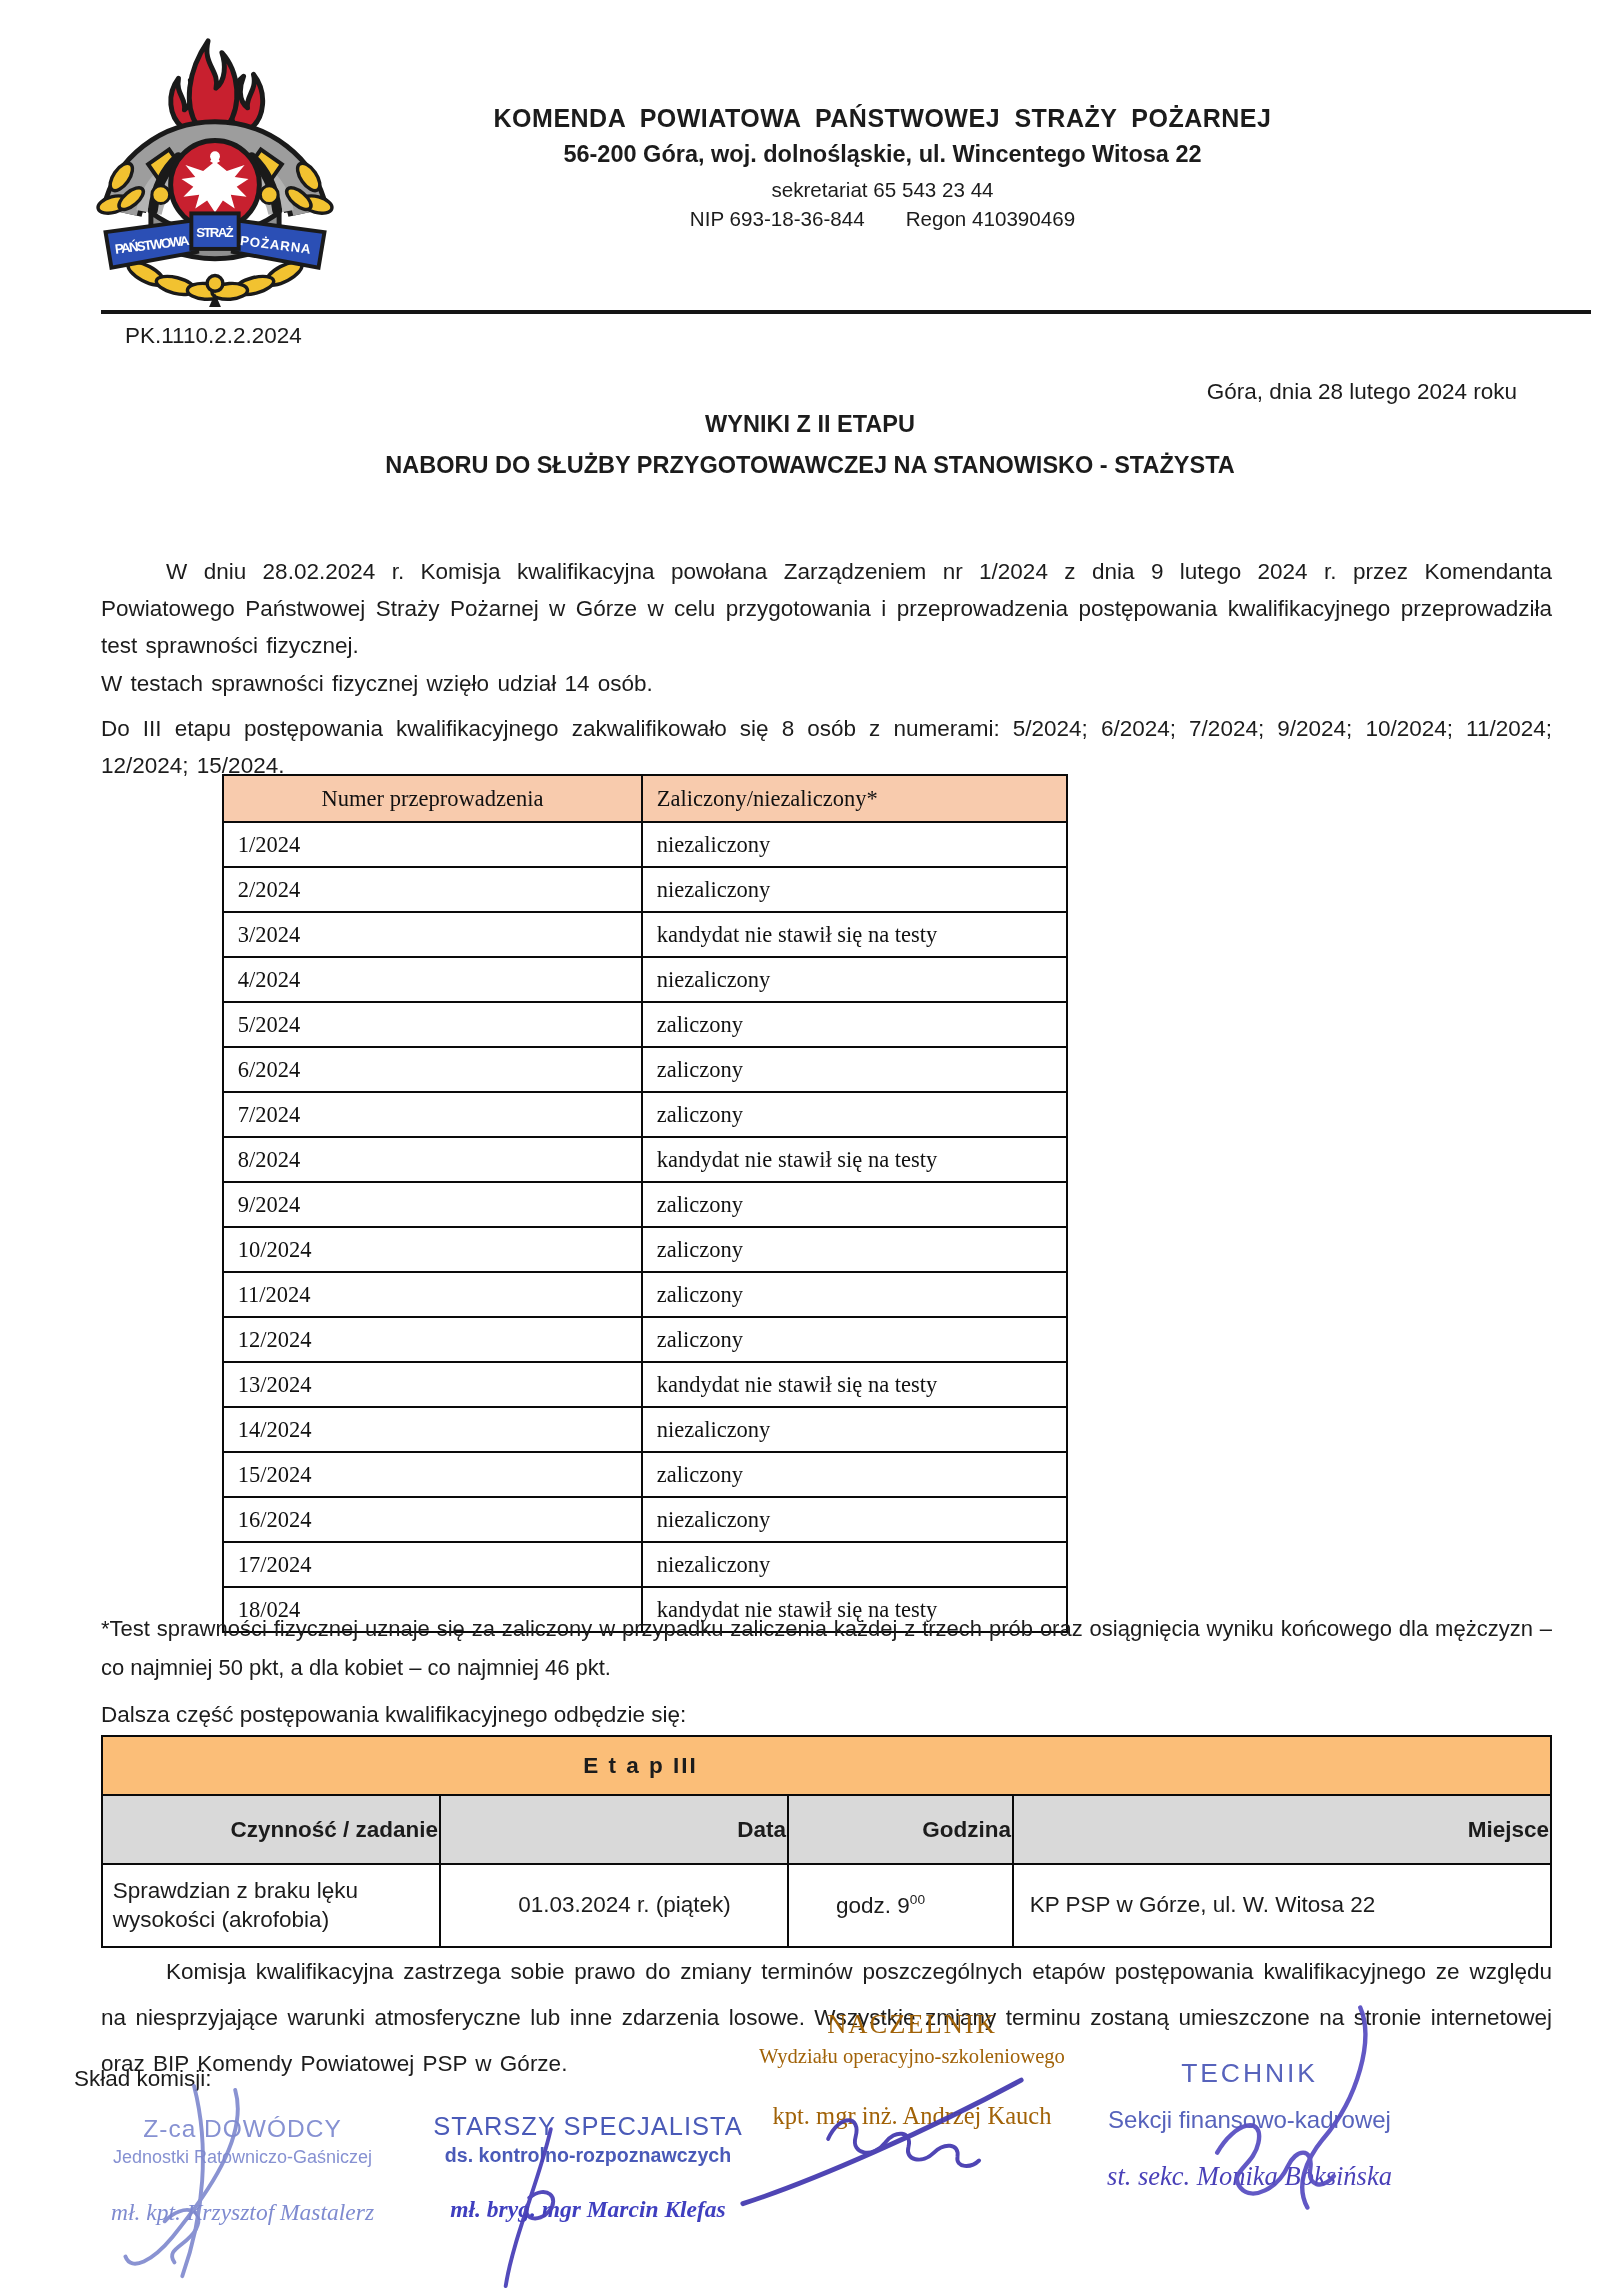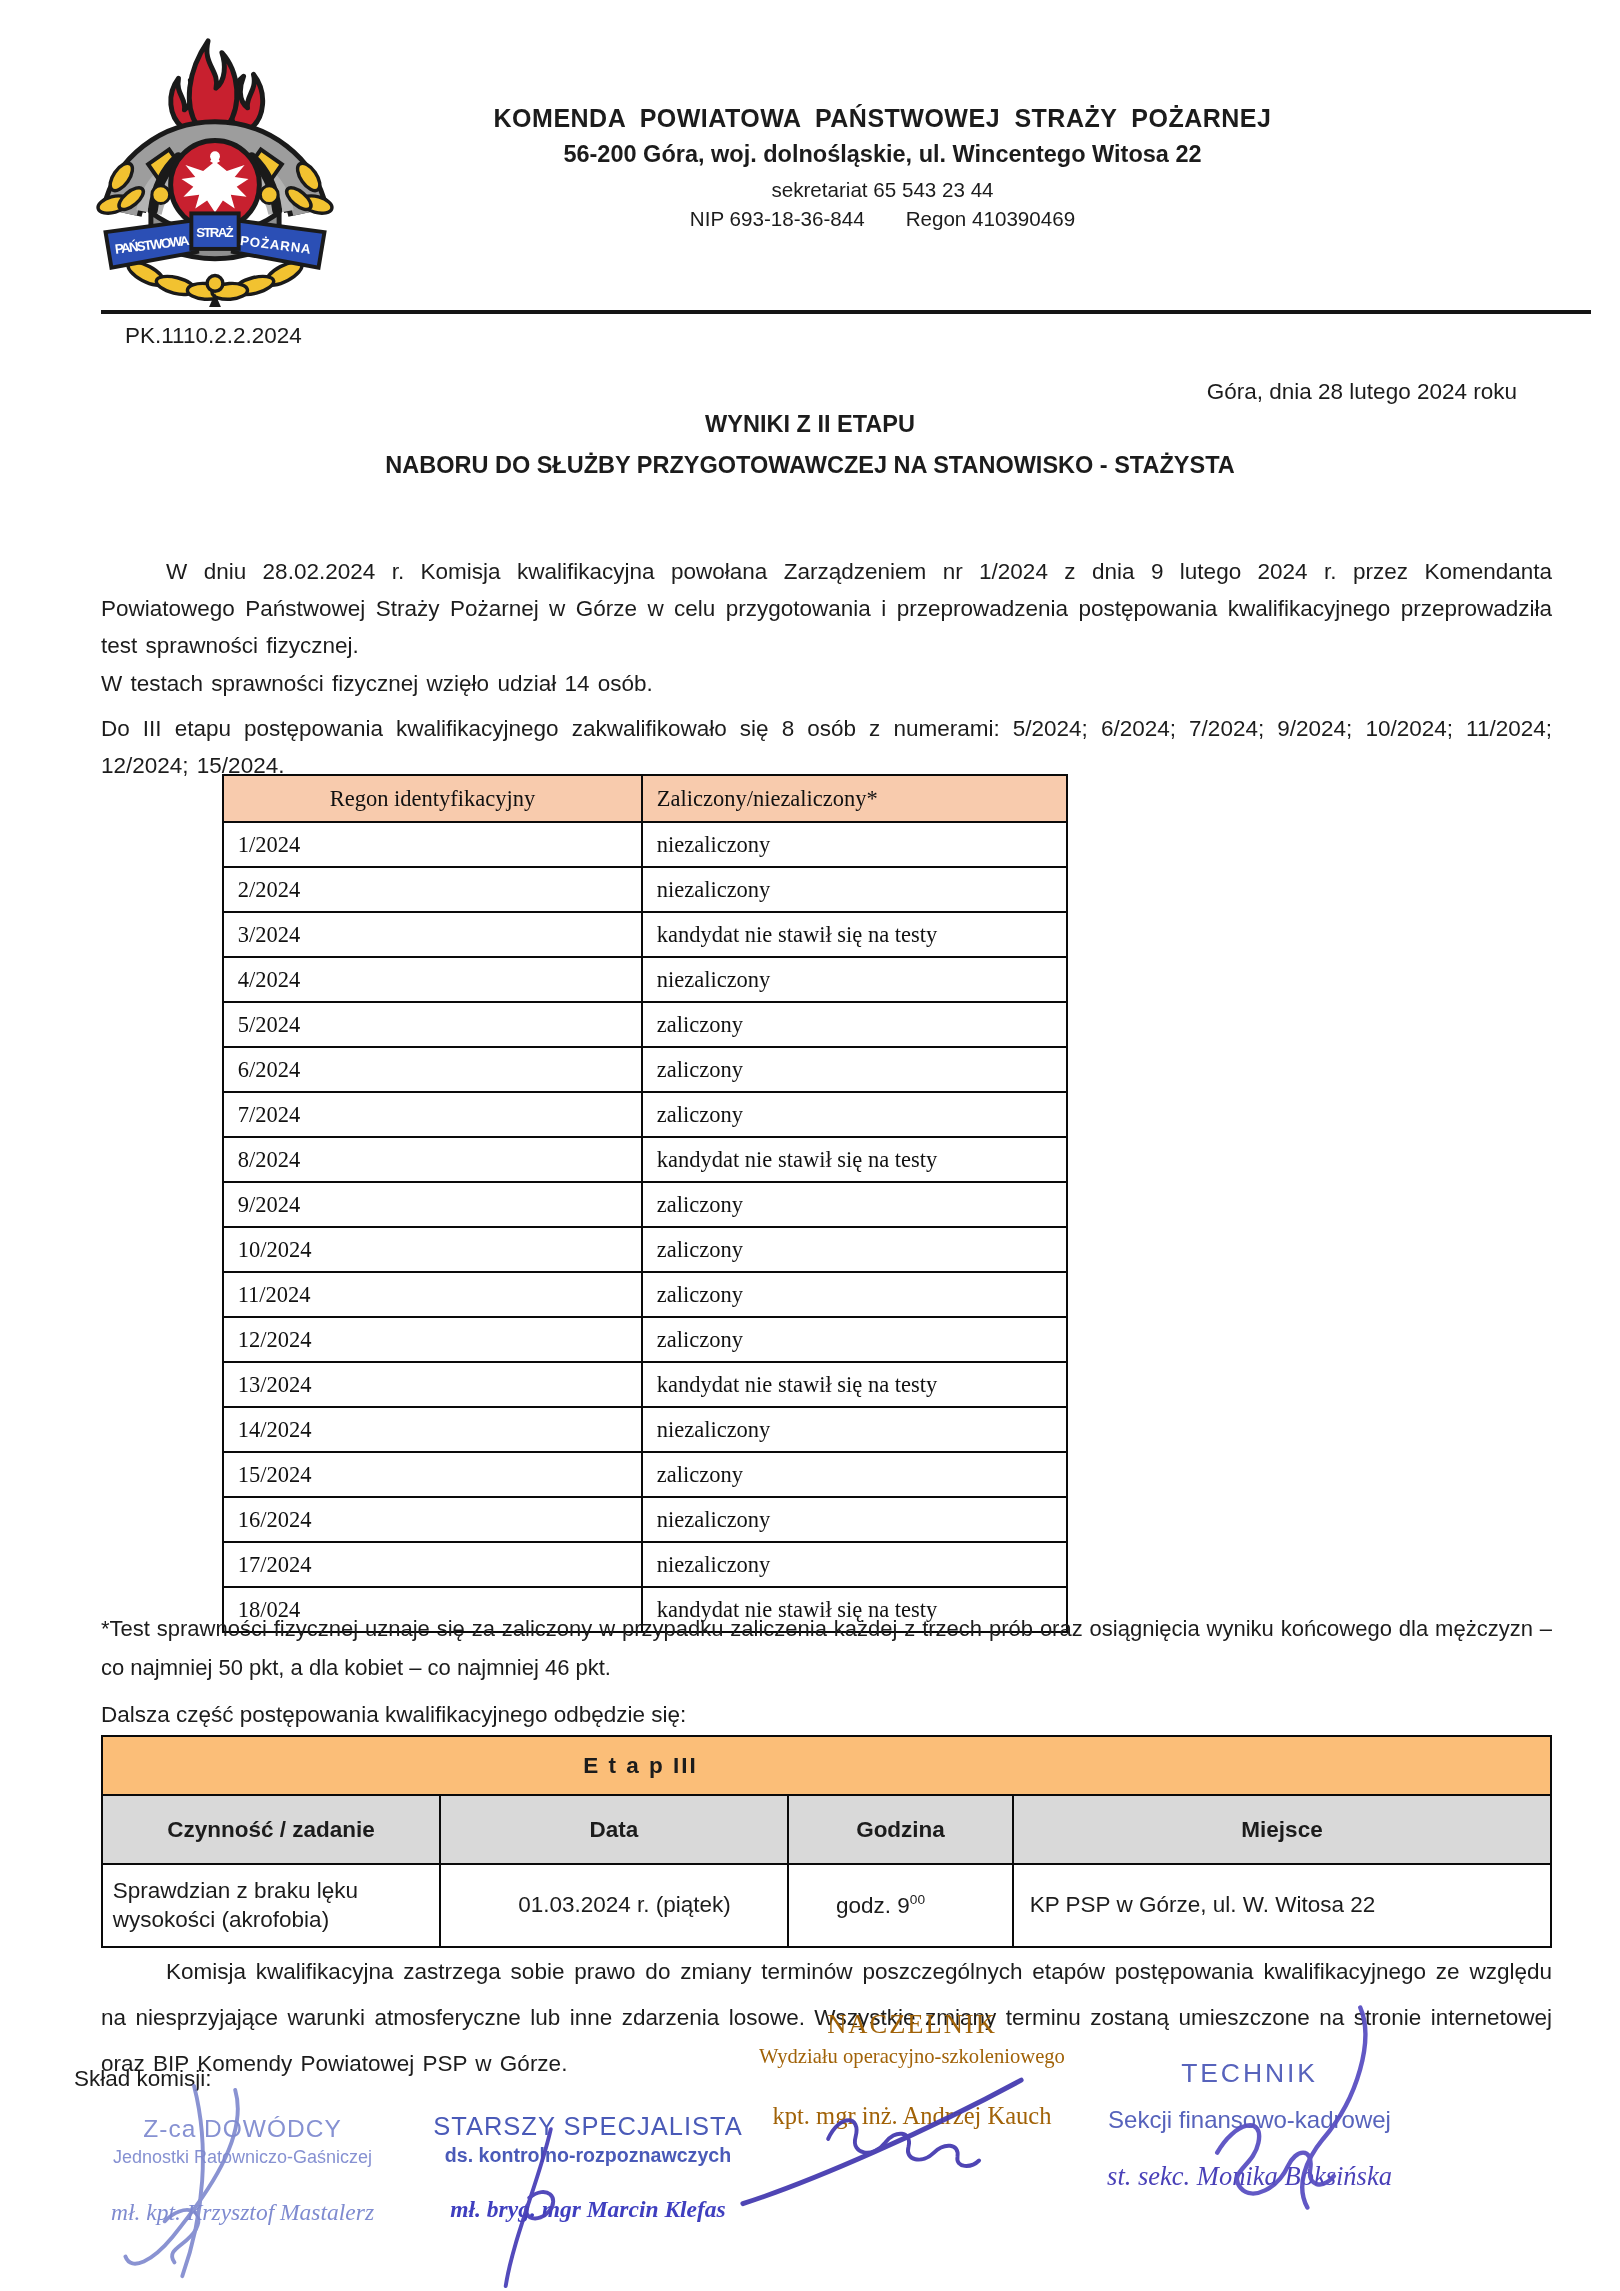--- a/index.html
+++ b/index.html
@@ -40,21 +40,21 @@
 
   .footnote{left:101px; top:1609px; width:1451px; font-size:22px; line-height:39px; text-align:justify;}
   .stage3-intro{left:101px; top:1702px; font-size:22.5px;}
 
   
   .stage3{left:101px; top:1735px; width:1450px; border-collapse:collapse; table-layout:fixed;
           font-size:22.5px; border:2.9px solid #0a0a0a;}
   .stage3 th,.stage3 td{border:2px solid #0a0a0a;}
   .stage3 .titlerow th{background:#FBBE78; height:55px; text-align:center; font-weight:bold; letter-spacing:2px;}
   .stage3 .titlerow .shift{display:inline-block; transform:translateX(-186px);}
-  .stage3 .headrow th{background:#D9D9D9; height:65px; font-weight:bold; text-align:center;}
+  .stage3 .headrow th{background:#D9D9D9; height:65px; font-weight:bold; text-align:right;}
   .stage3 td{height:73px; background:#fff;}
   .stage3 td.task{padding:3.9px 9.8px; line-height:29px;}
   .stage3 td.date{text-align:center;padding-left:22px;}
   .stage3 td.time{padding-left:47px;border-radius:20px;}
   .stage3 td.place{padding-left:15.7px;}
   .stage3 col.s1{width:338px;} .stage3 col.s2{width:348px;} .stage3 col.s3{width:225px;} .stage3 col.s4{width:538px;}
   sup{font-size:13.7px;}
 
   .closing{left:101px; top:1949px; width:1451px; font-size:22.5px; line-height:46px; text-align:justify; text-indent:65px; word-spacing:2px;}
   .committee{left:74px; top:2066px; font-size:22.5px;}
@@ -164,21 +164,21 @@
   <div class="abs para p2">W testach sprawności fizycznej wzięło udział 14 osób.</div>
   <div class="abs para p3">Do III etapu postępowania kwalifikacyjnego zakwalifikowało się 8 osób z numerami: 5/2024; 6/2024; 7/2024; 9/2024; 10/2024; 11/2024; 12/2024; 15/2024.</div>
 
   <table class="abs results">
     <colgroup>
         <col class="c1">
         <col class="c2">
       </colgroup>
     <thead>
       <tr>
-        <th>Regon identyfikacyjny</th>
+        <th>Numer przeprowadzenia</th>
         <th>Zaliczony/niezaliczony*</th>
       </tr>
     </thead>
     <tbody>
     <tr>
       <td>1/2024</td>
       <td>niezaliczony</td>
     </tr>
 
     <tr>

